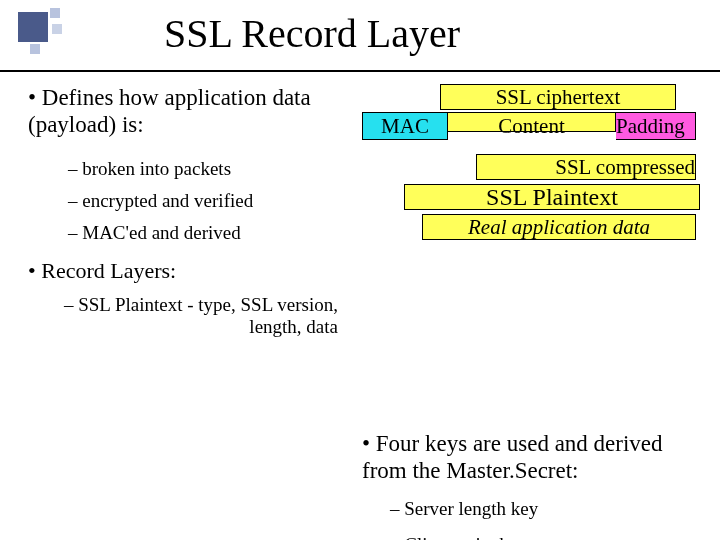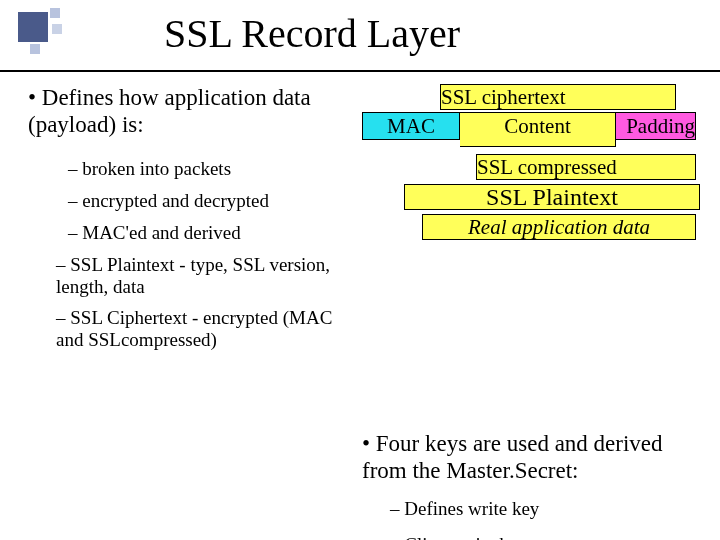--- a/index.html
+++ b/index.html
@@ -64,73 +64,74 @@
     width: 668px;
     display: flex;
     gap: 24px;
   }
   .left { width: 310px; }
   .right { width: 334px; position: relative; }
 
   .p1 { font-size: 23px; line-height: 1.18; margin-bottom: 20px; }
   .sub { font-size: 19px; margin-left: 40px; margin-top: 10px; line-height: 1.15; }
   .p2 { font-size: 22px; margin-top: 14px; }
-  .sub2 { font-size: 19px; margin-left: 28px; margin-top: 10px; line-height: 1.15; }
+  .sub2 { font-size: 19px; margin-left: 28px; margin-top: 10px; line-height: 1.15; text-align: right; }
 
   
   .diagram { position: relative; width: 334px; height: 170px; }
   .ct-label {
     position: absolute;
     top: 0; left: 78px;
     width: 236px; height: 26px;
     border: 1.5px solid #000;
     background: #ffff5a;
+    text-align: center;
     font-size: 21px;
     line-height: 24px;
   }
   .row2 {
     position: absolute;
     top: 28px; left: 0;
     width: 334px; height: 28px;
     display: flex;
   }
   .mac {
-    width: 98px; height: 28px;
+    width: 86px; height: 28px;
     background: #26e0ef;
     border: 1.5px solid #000;
     text-align: center;
     font-size: 21px;
     line-height: 26px;
   }
   .content {
     flex: 1;
-    height: 35px;
+    height: 20px;
     background: #ffff5a;
     border: 1.5px solid #000;
     border-left: none;
     text-align: center;
     font-size: 21px;
     line-height: 26px;
   }
   .padding {
     width: 80px; height: 28px;
     background: #ff5ae0;
     border: 1.5px solid #000;
     border-left: none;
-    text-align: right;
+    text-align: left;
     font-size: 21px;
     line-height: 26px;
   }
   .compressed {
     position: absolute;
     top: 70px; left: 114px;
     width: 220px; height: 26px;
     border: 1.5px solid #000;
     background: #ffff5a;
-    text-align: left;
+    text-align: right;
     font-size: 21px;
     line-height: 24px;
   }
   .plaintext {
     position: absolute;
     top: 100px; left: 42px;
     width: 296px; height: 26px;
     border: 1.5px solid #000;
     background: #ffff5a;
     text-align: center;
@@ -162,39 +163,39 @@
   <div class="sm3"></div>
 </div>
 
 <div class="title">SSL Record Layer</div>
 <div class="rule"></div>
 
 <div class="cols">
   <div class="left">
     <div class="p1">• Defines how application data (payload) is:</div>
     <div class="sub">– broken into packets</div>
-    <div class="sub">– encrypted and decrypted</div>
+    <div class="sub">– encrypted and verified</div>
     <div class="sub">– MAC'ed and derived</div>
+    <div class="p2">• Record Layers:</div>
     <div class="sub2">– SSL Plaintext - type, SSL version, length, data</div>
-    <div class="sub2">– SSL Ciphertext - encrypted (MAC and SSLcompressed)</div>
   </div>
 
   <div class="right">
     <div class="diagram">
       <div class="ct-label">SSL ciphertext</div>
       <div class="row2">
         <div class="mac">MAC</div>
         <div class="content">Content</div>
         <div class="padding">Padding</div>
       </div>
       <div class="compressed">SSL compressed</div>
       <div class="plaintext">SSL Plaintext</div>
       <div class="realdata">Real application data</div>
     </div>
 
     <div class="right-text">
       <div class="rp1">• Four keys are used and derived from the Master.Secret:</div>
-      <div class="rsub">– Defines write key</div>
+      <div class="rsub">– Server length key</div>
       <div class="rsub">– Client write key</div>
 
     </div>
   </div>
 </div>
 
 </body></html>

